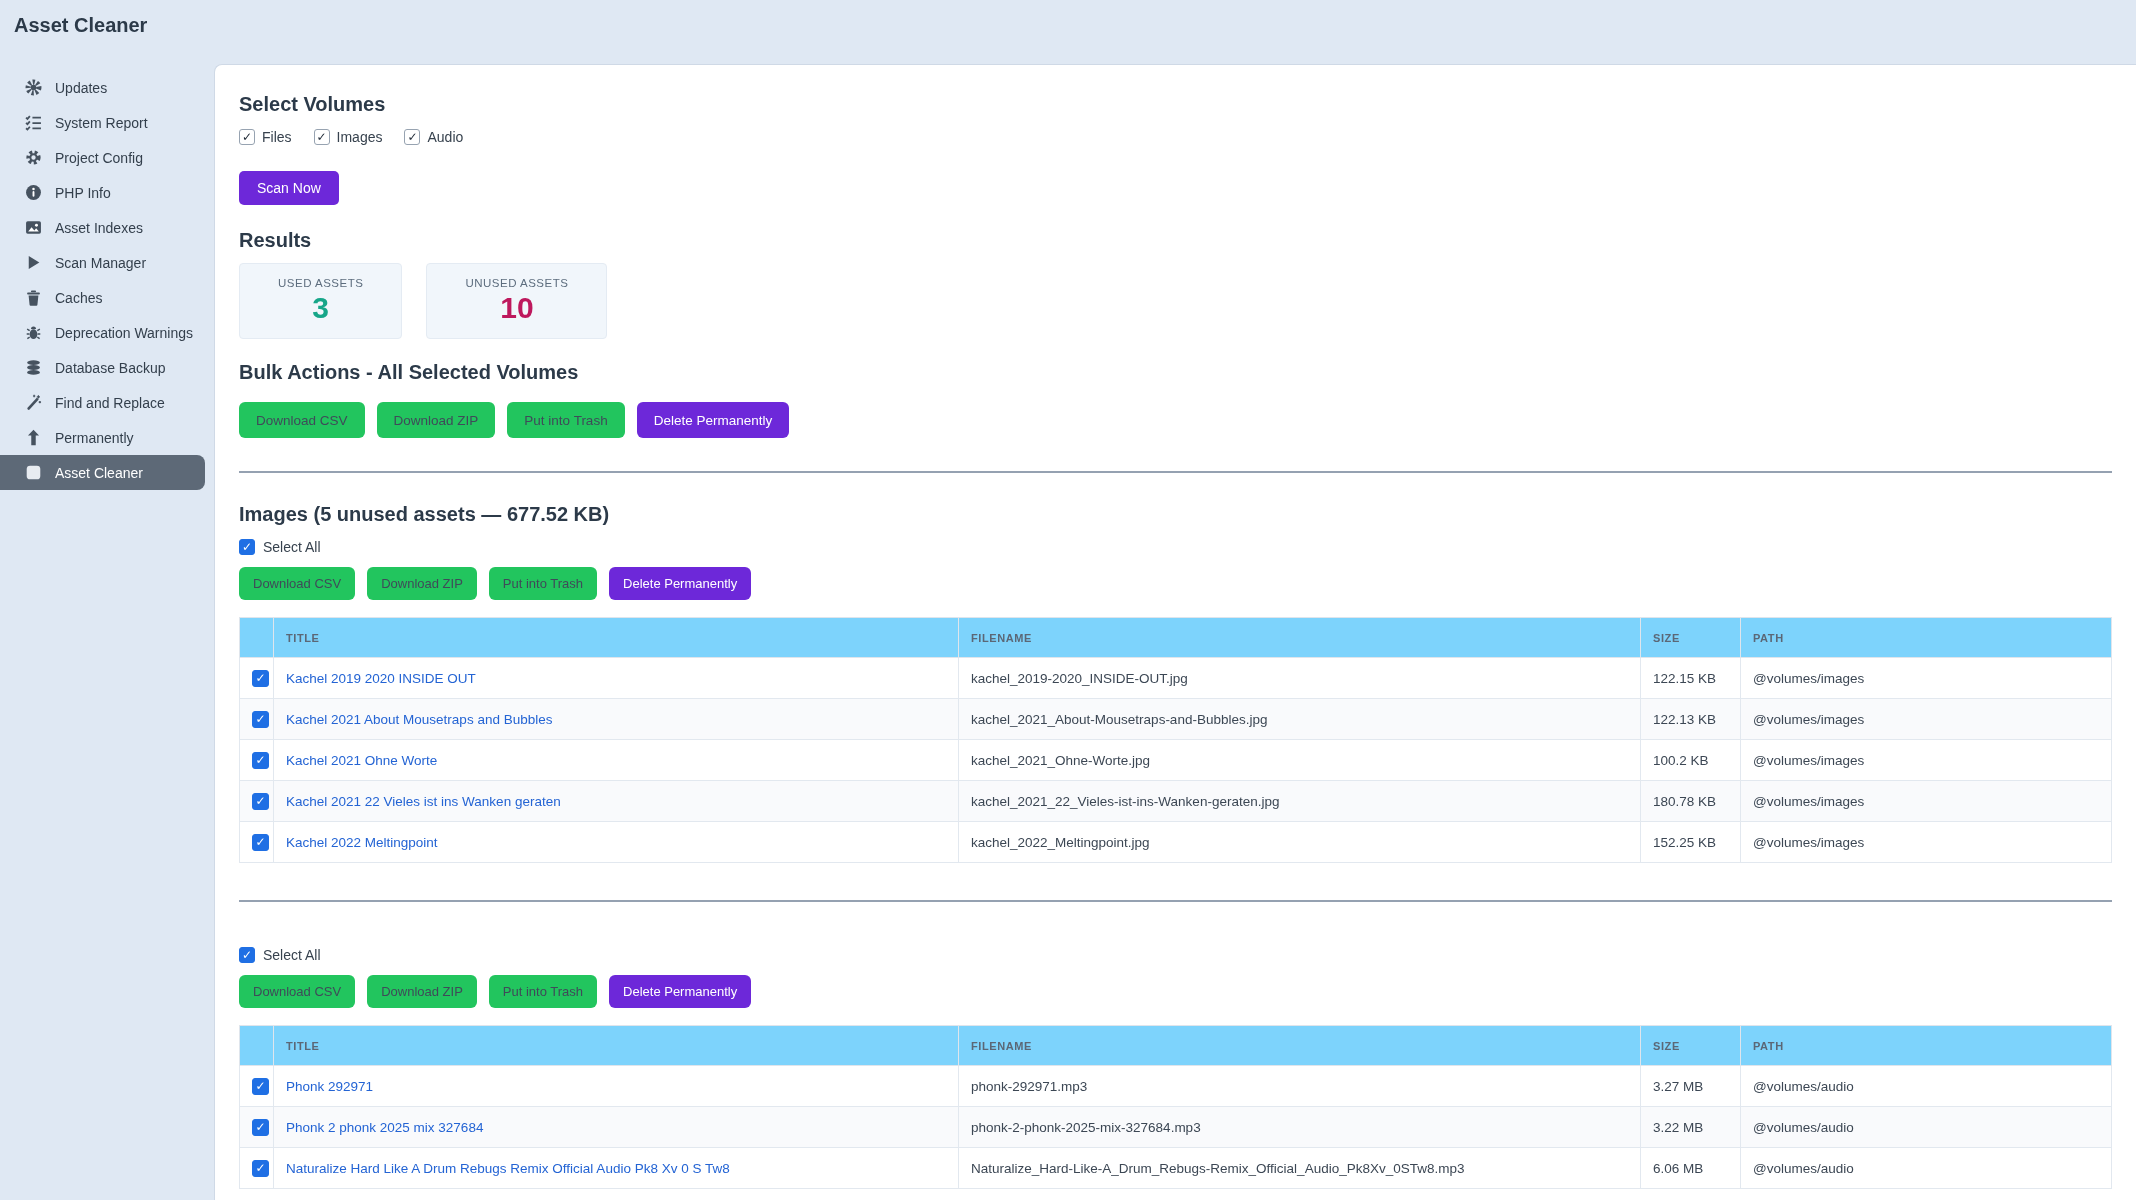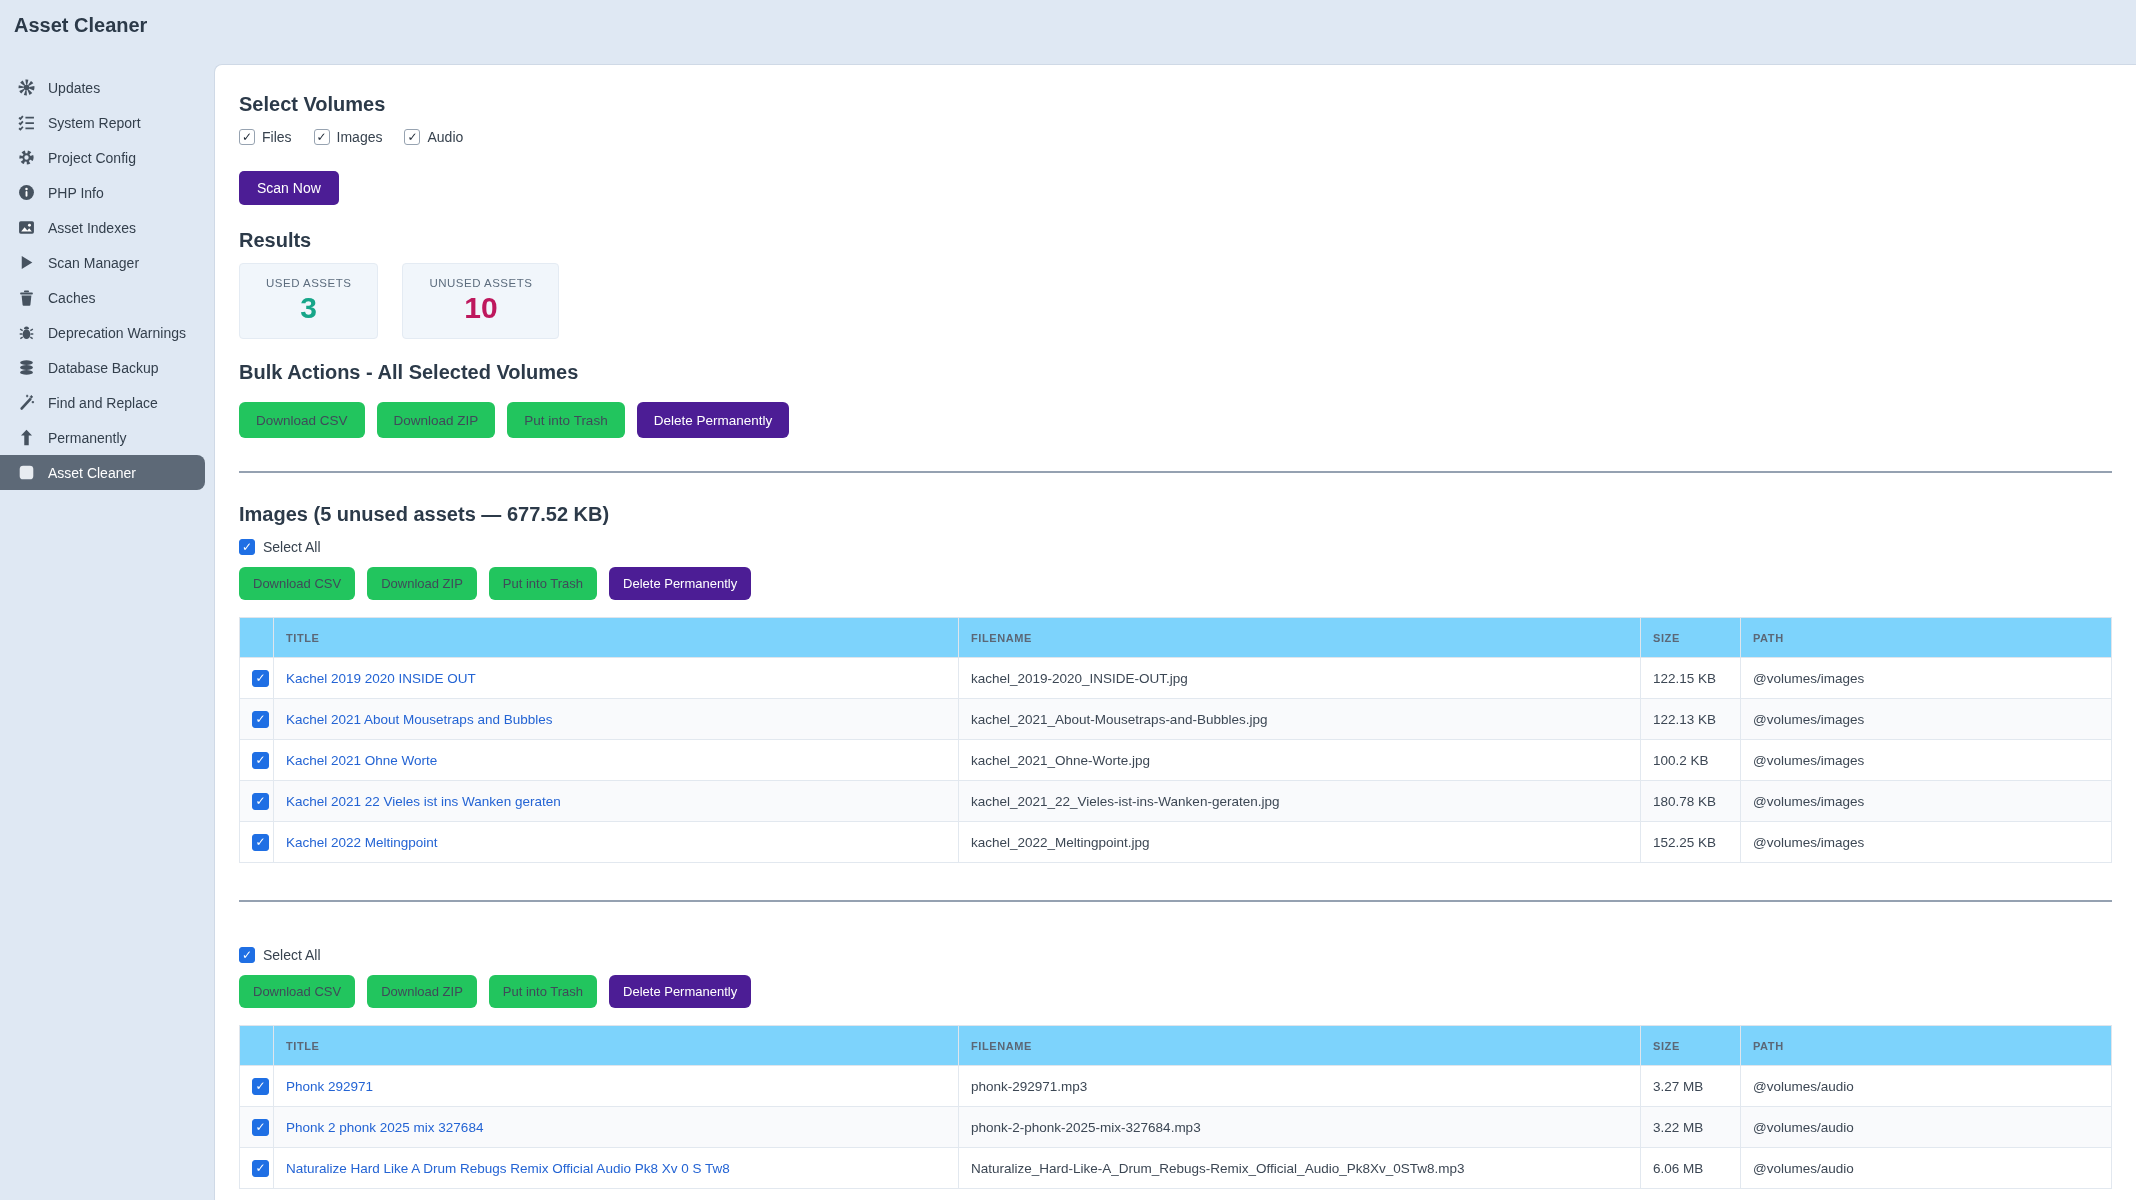--- a/index.html
+++ b/index.html
@@ -7,21 +7,21 @@
   body {
     font-family:"Liberation Sans","DejaVu Sans",sans-serif;
     background:#dfe8f3; color:#37424e; font-size:14px;
   }
   .page-title { position:absolute; left:14px; top:14px; font-size:20px; font-weight:700; color:#2c3a49; }
   .layout { display:flex; height:100%; }
   
   .sidebar { width:214px; flex-shrink:0; padding-top:70px; }
   .side-item {
     height:35px; display:flex; align-items:center; gap:13px;
-    padding-left:18px; margin-right:9px; border-radius:0 8px 8px 0;
+    padding-left:25px; margin-right:9px; border-radius:0 8px 8px 0;
     cursor:pointer; color:#333f4c; font-size:14px;
   }
   .side-item .sicon { width:17px; height:17px; display:inline-flex; color:#46525f; flex-shrink:0; }
   .side-item .sicon svg { width:17px; height:17px; }
   .side-item.selected { background:#5d6977; color:#fff; }
   .side-item.selected .sicon { color:#e8ecf1; }
   
   .panel {
     flex:1; background:#fff; margin-top:64px; border-top-left-radius:8px;
     padding:30px 24px 0 24px; border-top:1px solid #cfd9e6; border-left:1px solid #cfd9e6;
@@ -31,30 +31,30 @@
   
   .cb-row { display:flex; align-items:center; gap:22px; height:17px; margin-bottom:26px; }
   .cb-item { display:inline-flex; align-items:center; gap:7px; cursor:pointer; }
   .cb { width:16px; height:16px; border-radius:3px; display:inline-flex; align-items:center;
         justify-content:center; font-size:12px; font-weight:700; line-height:1; }
   .cb.light { background:#fff; border:1.5px solid #97a3b1; color:#1d2733; }
   .cb.blue  { background:#1f6fe4; border:1.5px solid #1f6fe4; color:#fff; }
   .cb.big { width:17px; height:17px; }
   
   .btn { border:none; border-radius:6px; cursor:pointer; font-family:inherit; white-space:nowrap; }
-  .btn.red { background:#4c1d95; color:#fff; }
+  .btn.red { background:#6d28d9; color:#fff; }
   .btn.gray { background:#22c55e; color:#3f4b59; }
   .scan-btn { height:34px; padding:0 18px; font-size:14px; border-radius:5px; margin-bottom:26px; }
   .btn-row { display:flex; gap:12px; }
   .btn-row.bulk { margin-bottom:33px; } .btn-row.bulk .btn { height:36px; padding:0 17px; font-size:13.5px; }
   .btn-row.sec { margin-bottom:17px; } .btn-row.sec .btn { height:33px; padding:0 14px; font-size:13px; }
   
   .cards { display:flex; gap:24px; margin-bottom:24px; }
   .card { background:#f1f6fb; border:1px solid #e4ebf3; border-radius:4px;
-          padding:13px 26px; min-width:116px; text-align:center; }
+          padding:13px 38px; min-width:116px; text-align:center; }
   .card .clabel { font-size:11.5px; letter-spacing:.5px; color:#5d6d7e; text-transform:uppercase; margin-bottom:2px; }
   .card .cvalue { font-size:30px; font-weight:700; line-height:34px; }
   .cvalue.teal { color:#17a689; } .cvalue.orange { color:#be185d; }
   hr.div { border:none; height:2px; background:#95a1b1; margin:0 0 32px 0; }
   hr.div.mid { margin:37px 0 44px 0; }
   .select-all { display:flex; align-items:center; gap:8px; height:17px; margin-bottom:12px; cursor:pointer; }
   
   table.assets { width:100%; border-collapse:collapse; table-layout:fixed; }
   table.assets col.c-cb { width:34px; } table.assets col.c-title { width:685px; }
   table.assets col.c-file { width:682px; } table.assets col.c-size { width:100px; }

